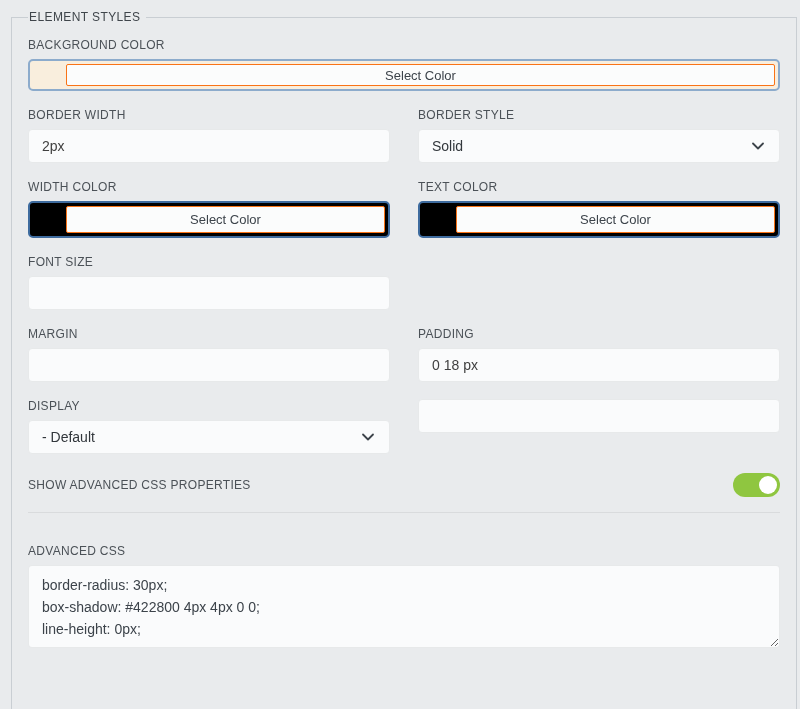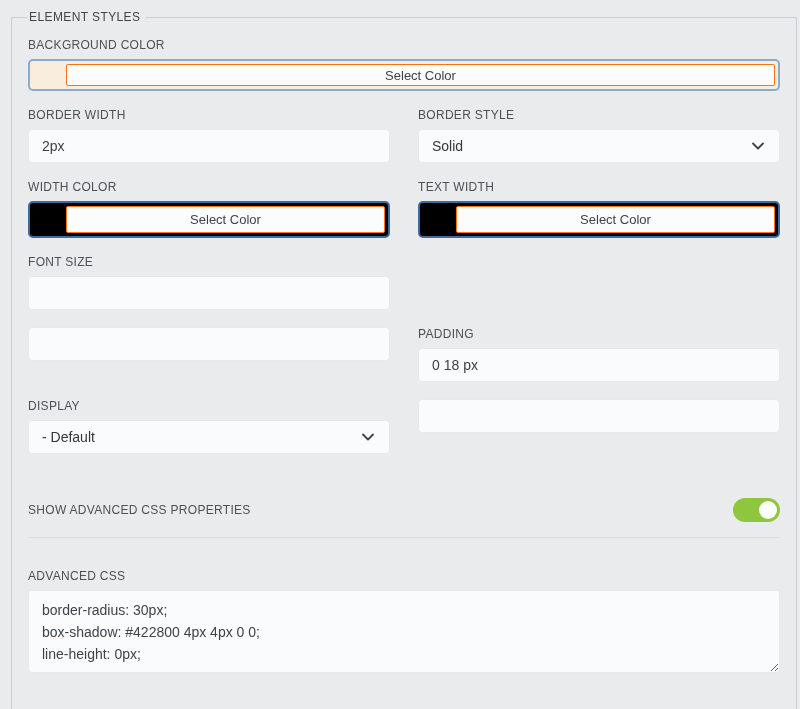--- a/index.html
+++ b/index.html
@@ -83,21 +83,21 @@
     display: flex;
     align-items: center;
     justify-content: center;
     font-size: 13px;
     color: #3c434a;
   }
   .toggle-row {
     display: flex;
     align-items: center;
     justify-content: space-between;
-    margin: 44px 0 0 0;
+    margin: 19px 0 0 0;
     padding-right: 0px;
   }
   .toggle {
     width: 47px;
     height: 24px;
     border-radius: 12px;
     position: relative;
     cursor: pointer;
     flex: 0 0 auto;
   }
@@ -160,36 +160,37 @@
   </div>
 
   <div class="row grid2">
     <div>
       <span class="field-label">WIDTH COLOR</span>
       <div class="color-picker tall" style="background-color: rgb(0, 0, 0); border-color: rgb(62, 107, 158);">
         <div class="inner-btn">Select Color</div>
       </div>
     </div>
     <div>
-      <span class="field-label">TEXT WIDTH</span>
+      <span class="field-label">TEXT COLOR</span>
       <div class="color-picker tall" style="background-color: rgb(0, 0, 0); border-color: rgb(62, 107, 158);">
         <div class="inner-btn">Select Color</div>
       </div>
     </div>
   </div>
 
   <div class="row grid2">
     <div>
       <span class="field-label">FONT SIZE</span>
       <input class="text-input" type="text" value="" style="">
     </div>
   </div>
 
   <div class="row grid2">
     <div>
+      <span class="field-label">MARGIN</span>
       <input class="text-input" type="text" value="" style="">
     </div>
     <div>
       <span class="field-label">PADDING</span>
       <input class="text-input" type="text" value="0 18 px" style="">
     </div>
   </div>
 
   <div class="row grid2">
     <div>

